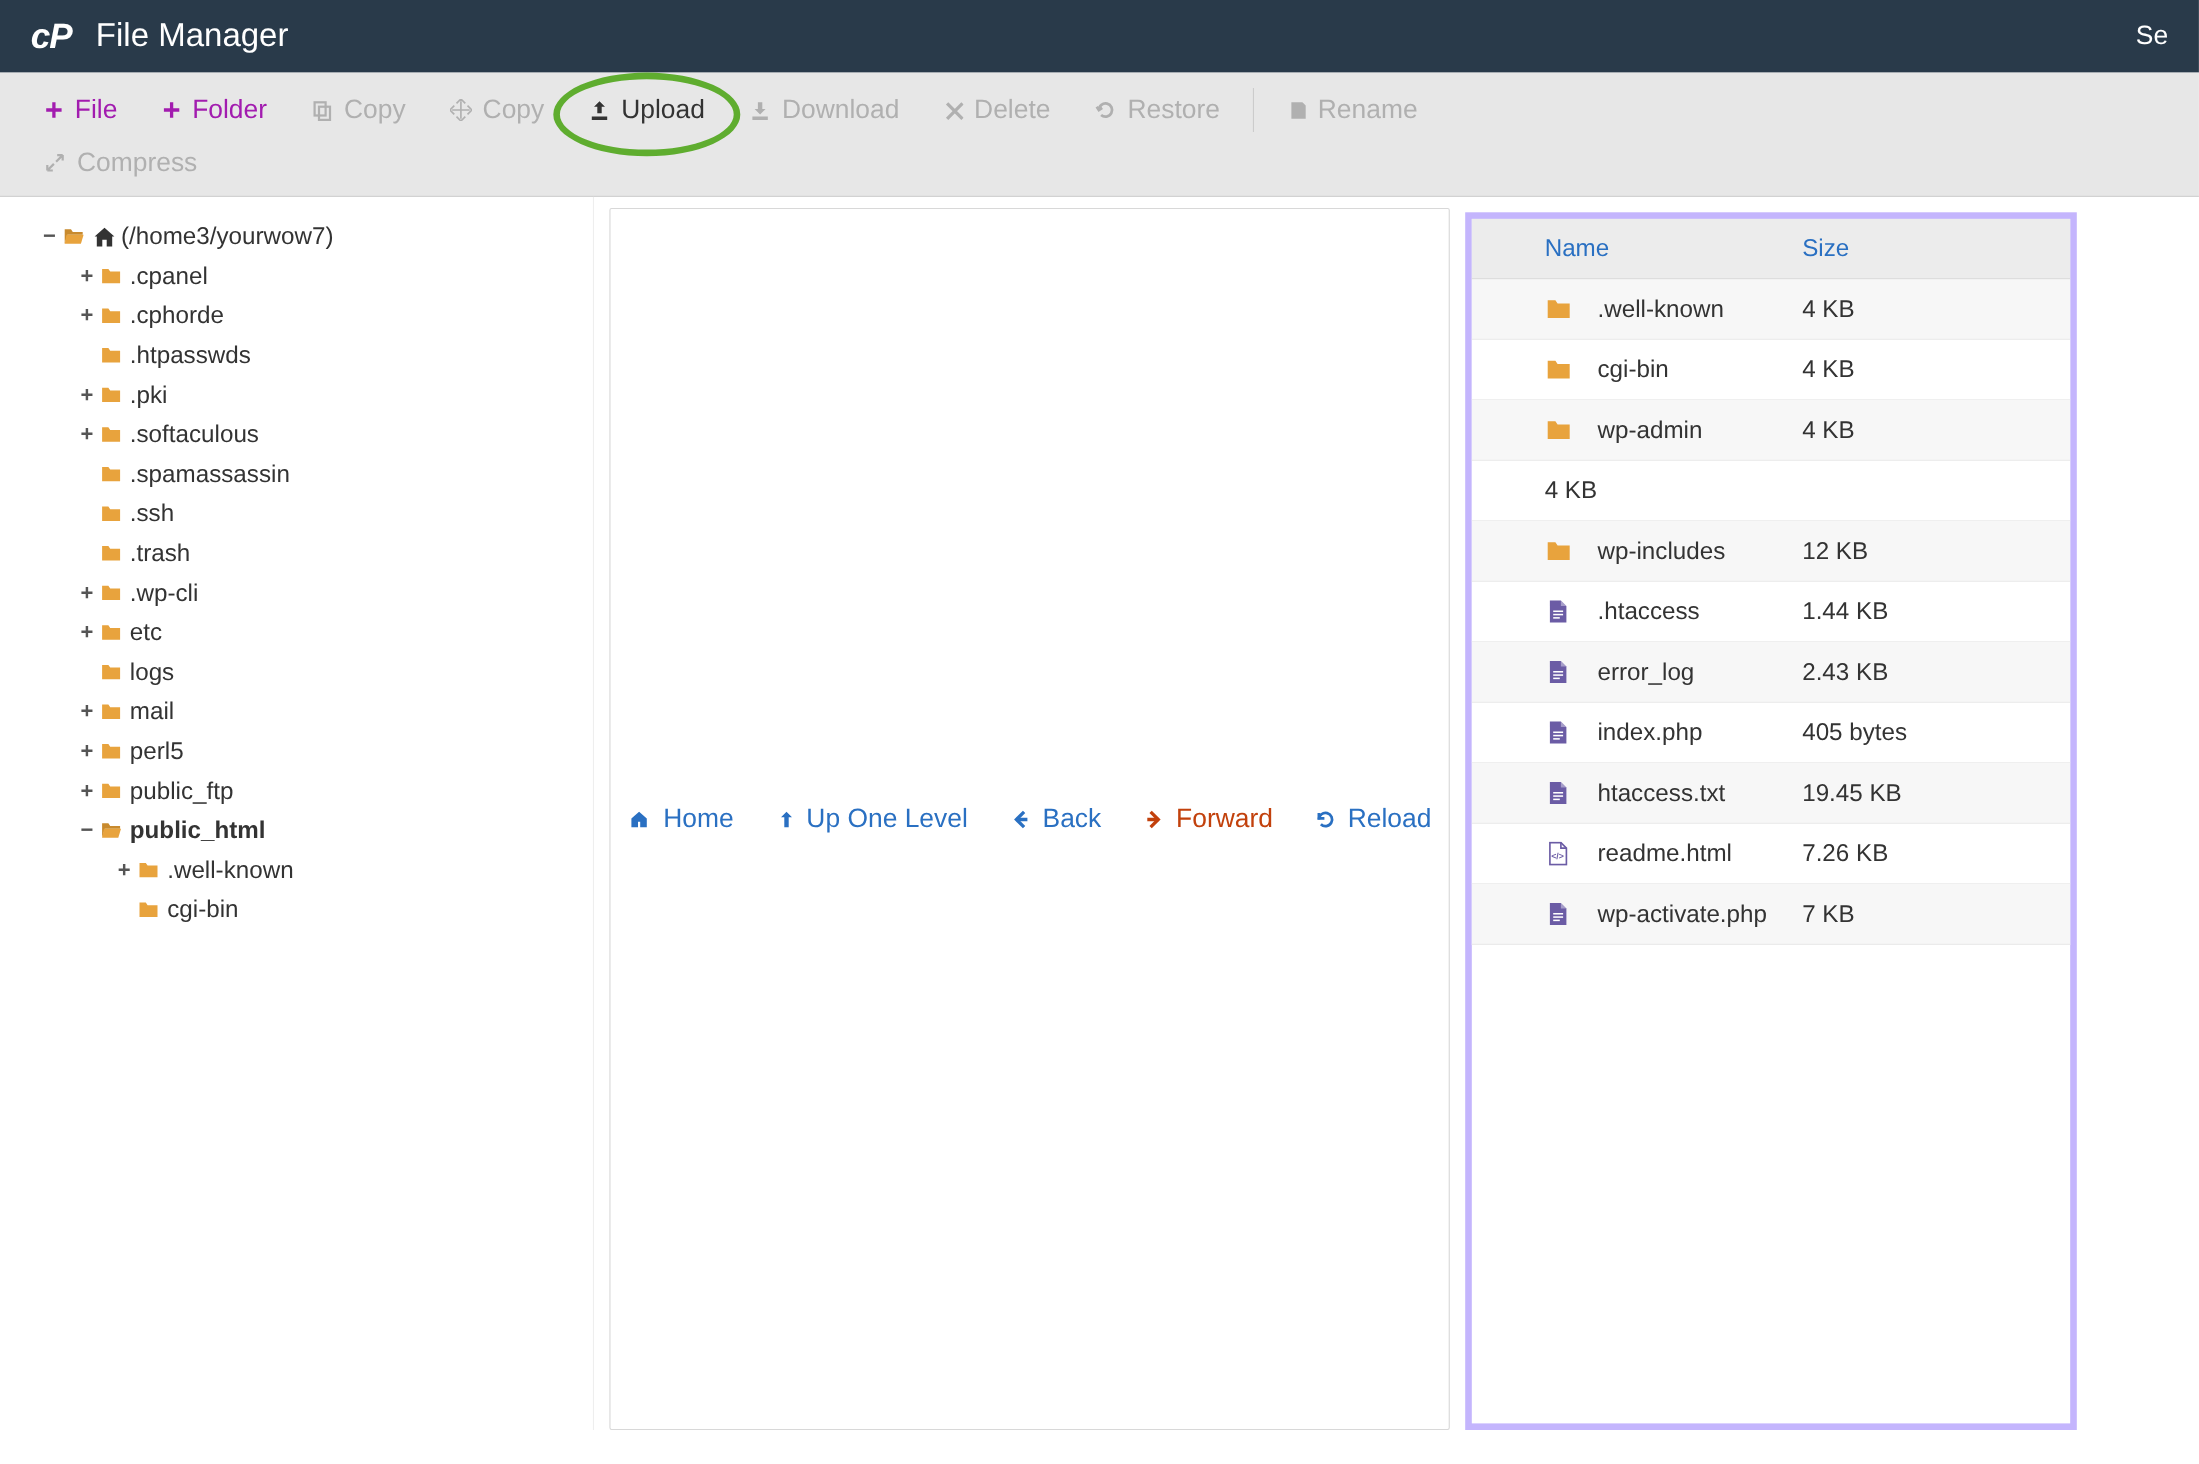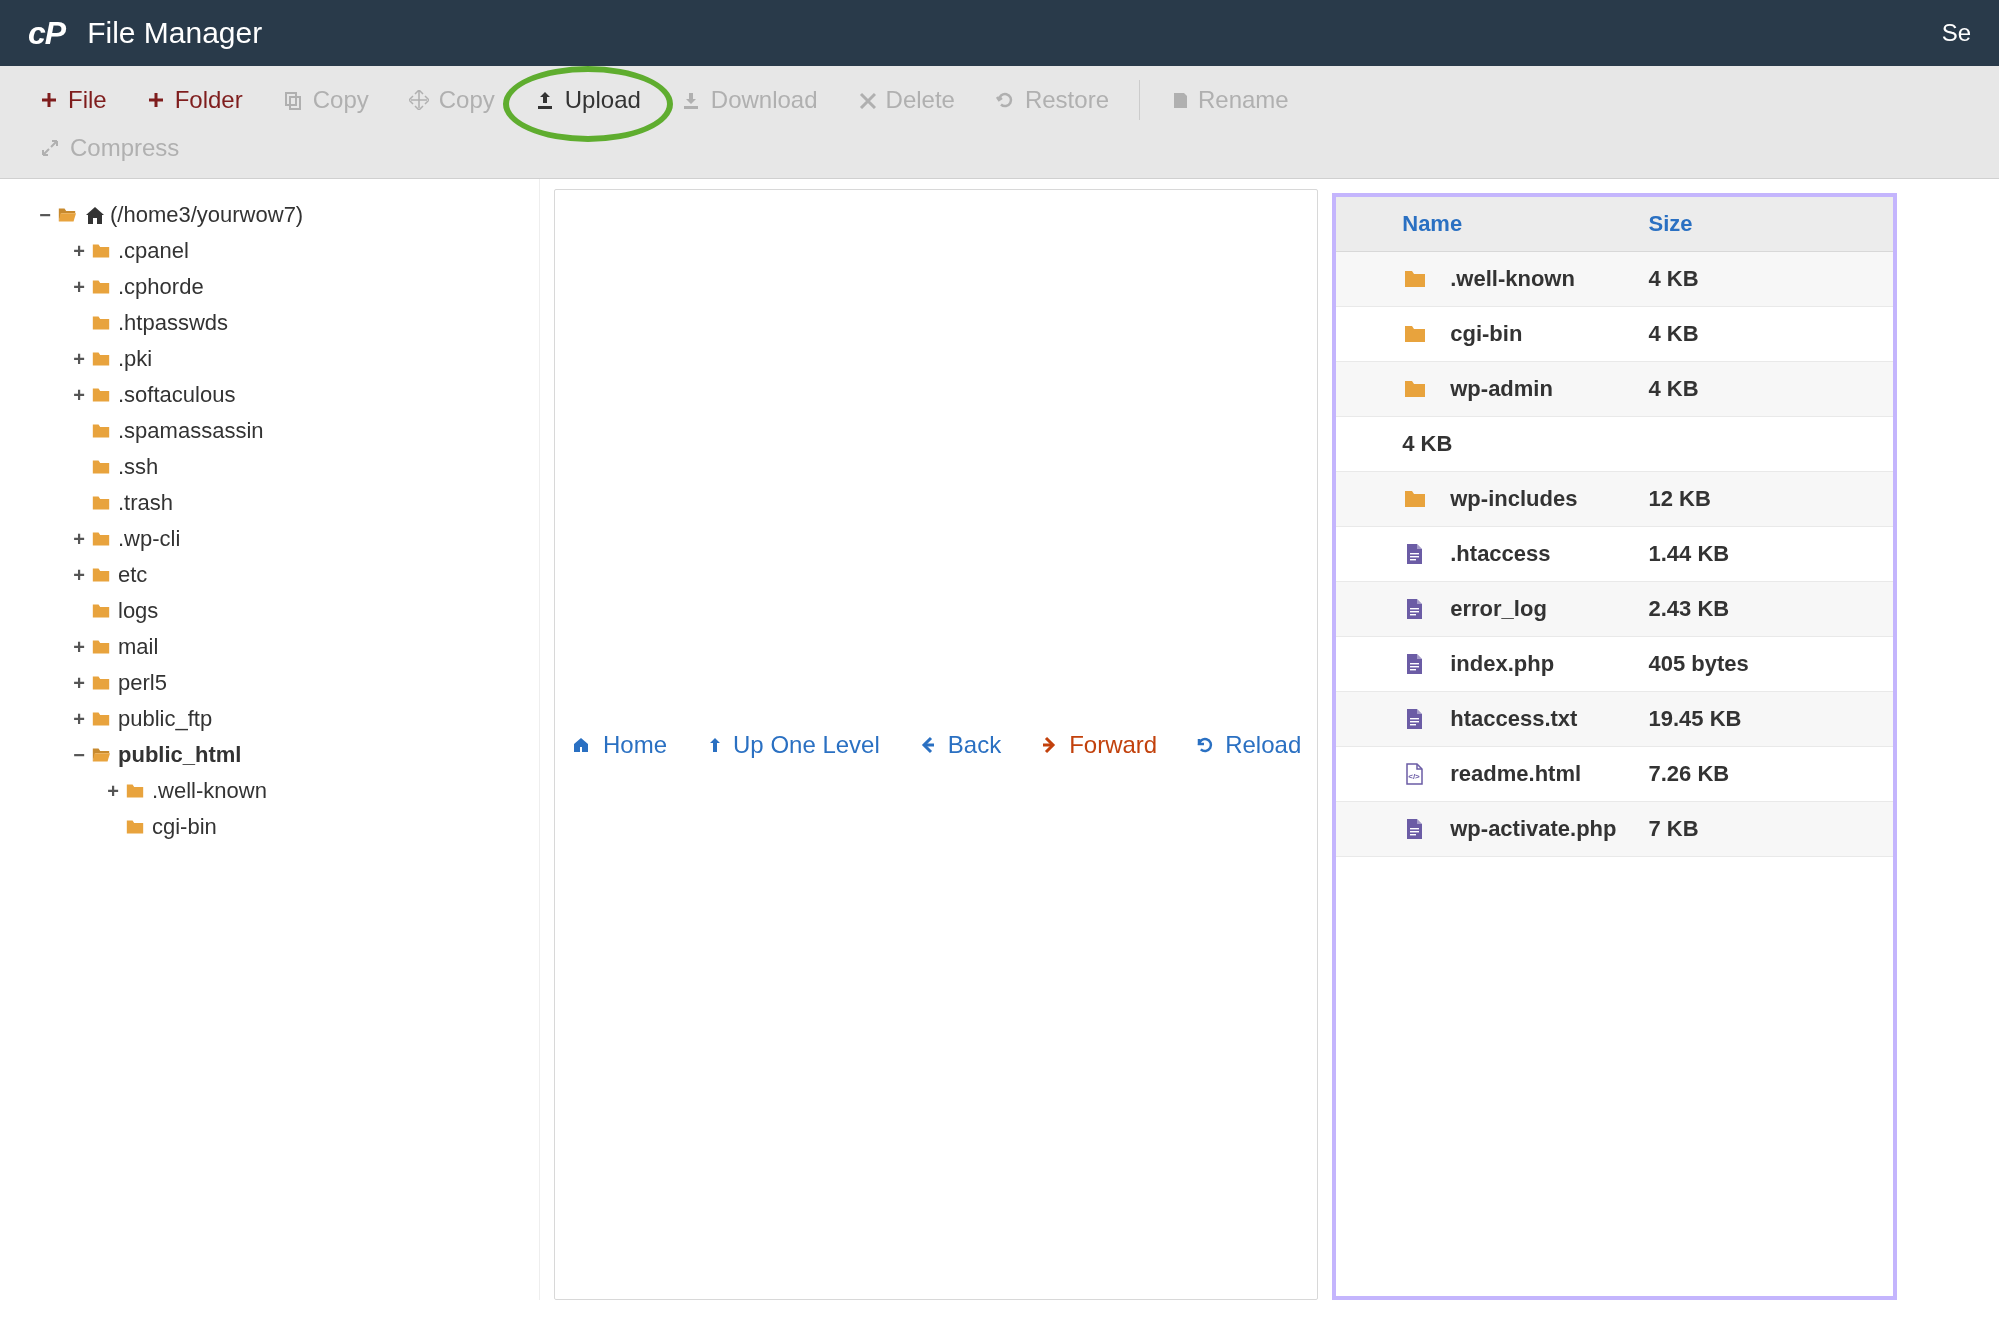--- a/index.html
+++ b/index.html
@@ -4,21 +4,21 @@
 <style>
 * { box-sizing: border-box; margin: 0; padding: 0; }
 body { font-family: -apple-system, BlinkMacSystemFont, "Segoe UI", Helvetica, Arial, sans-serif; font-size: 22px; color: #333; background: #fff; overflow: hidden; }
 
 .header { background: #293a4a; color: #fff; display: flex; align-items: center; padding: 14px 28px; height: 66px; }
 .header .logo { font-weight: 700; font-size: 32px; font-style: italic; margin-right: 22px; letter-spacing: -1px; }
 .header .title { font-size: 30px; font-weight: 400; }
 .header .right { margin-left: auto; font-size: 24px; }
 
 .toolbar { background: #e7e7e7; border-bottom: 1px solid #d0d0d0; padding: 10px 20px 6px 20px; display: flex; flex-wrap: wrap; align-items: center; gap: 0; }
-.tb-btn { display: inline-flex; align-items: center; padding: 10px 20px; color: #7f1d1d; font-size: 24px; cursor: pointer; white-space: nowrap; position: relative; }
+.tb-btn { display: inline-flex; align-items: center; padding: 10px 20px; color: #a21caf; font-size: 24px; cursor: pointer; white-space: nowrap; position: relative; }
 .tb-btn .ic { margin-right: 10px; display: inline-flex; }
 .tb-btn.disabled { color: #b0b0b0; }
 .tb-sep { width: 1px; height: 40px; background: #ccc; margin: 0 10px; }
 .upload-circle { position: absolute; border: 6px solid #5fad2f; border-radius: 50%; width: 170px; height: 76px; left: -12px; top: -10px; pointer-events: none; }
 
 .body { display: flex; height: calc(100vh - 80px - 130px); }
 .sidebar { width: 540px; padding: 18px 12px; border-right: 1px solid #eee; overflow: auto; }
 .tree { list-style: none; font-size: 22px; line-height: 36px; }
 .tree li { white-space: nowrap; }
 .tn { display: flex; align-items: center; cursor: pointer; }
@@ -28,21 +28,21 @@
 .tree .d1 { padding-left: 24px; }
 .tree .d2 { padding-left: 58px; }
 .tree .d3 { padding-left: 92px; }
 
 .main { flex: 1; display: flex; flex-direction: row; border-left: 0; }
 .navbar { display: flex; align-items: center; border: 1px solid #d8d8d8; margin: 10px 0 0 14px; padding: 10px 16px; gap: 38px; border-radius: 2px; }
 .nav-btn { display: inline-flex; align-items: center; color: #2a70c2; font-size: 24px; cursor: pointer; }
 .nav-btn.disabled { color: #c2410c; }
 .nav-btn .ic { margin-right: 10px; }
 
-.table { margin: 14px 0 0 14px; border: 4px solid #c4b5fd; font-weight: bold; }
+.table { margin: 14px 0 0 14px; border: 6px solid #c4b5fd; }
 .thead { display: flex; background: #ececec; border-bottom: 1px solid #d8d8d8; font-size: 22px; color: #2a70c2; }
 .th, .td { padding: 14px 16px; }
 .th.sel, .td.sel { width: 50px; }
 .th.name, .td.name { flex: 1; display: flex; align-items: center; }
 .th.size, .td.size { width: 260px; }
 .trow { display: flex; border-bottom: 1px solid #e9e9e9; font-size: 22px; color: #333; align-items: center; }
 .trow:nth-child(odd) { background: #f7f7f7; }
 .trow:nth-child(even) { background: #fff; }
 .fic { width: 26px; height: 22px; margin-right: 22px; }
 .td.name span.lbl { }

